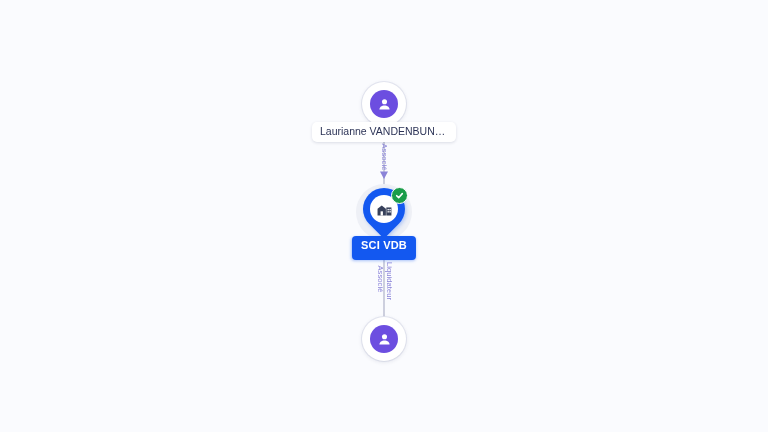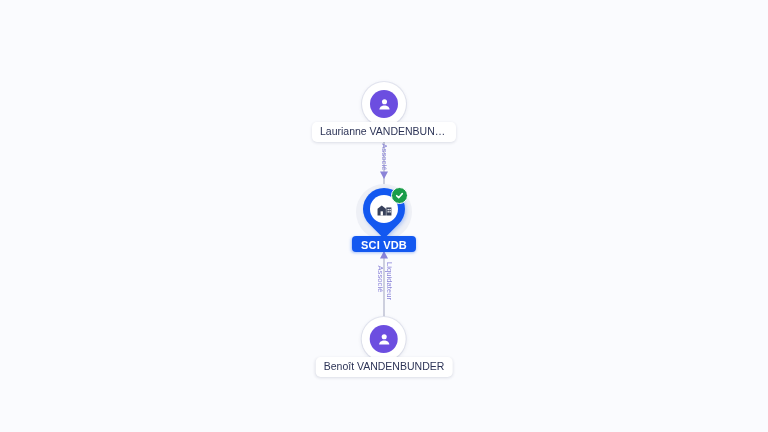--- a/index.html
+++ b/index.html
@@ -134,21 +134,21 @@
     align-items: center;
     justify-content: center;
     z-index: 5;
   }
   .verify-badge svg { display: block; }
 
   .company-chip {
     margin-top: -4px;
     background: #1358f0;
     border-radius: 4px;
-    padding: 3px 9px 0 9px;
+    padding: 3px 9px 8px 9px;
     font-size: 11px;
     font-weight: bold;
     line-height: 13px;
     color: #ffffff;
     white-space: nowrap;
     letter-spacing: 0.2px;
     position: relative;
     z-index: 4;
     box-shadow: 0 1px 3px rgba(19,88,240,0.35);
   }
@@ -228,14 +228,13 @@
 
 <div class="node" style="left:384px; top:317px;">
   <div class="person-halo">
     <div class="person-avatar">
       <svg width="17" height="17" viewBox="0 0 24 24" fill="#ffffff">
         <circle cx="12" cy="8.2" r="3.6"></circle>
         <path d="M4.8 19.2c0-3.7 3.2-5.9 7.2-5.9s7.2 2.2 7.2 5.9z"></path>
       </svg>
     </div>
   </div>
-  <div class="name-chip">Benoît VANDENBUNDER</div>
 </div>
 
 </body></html>

